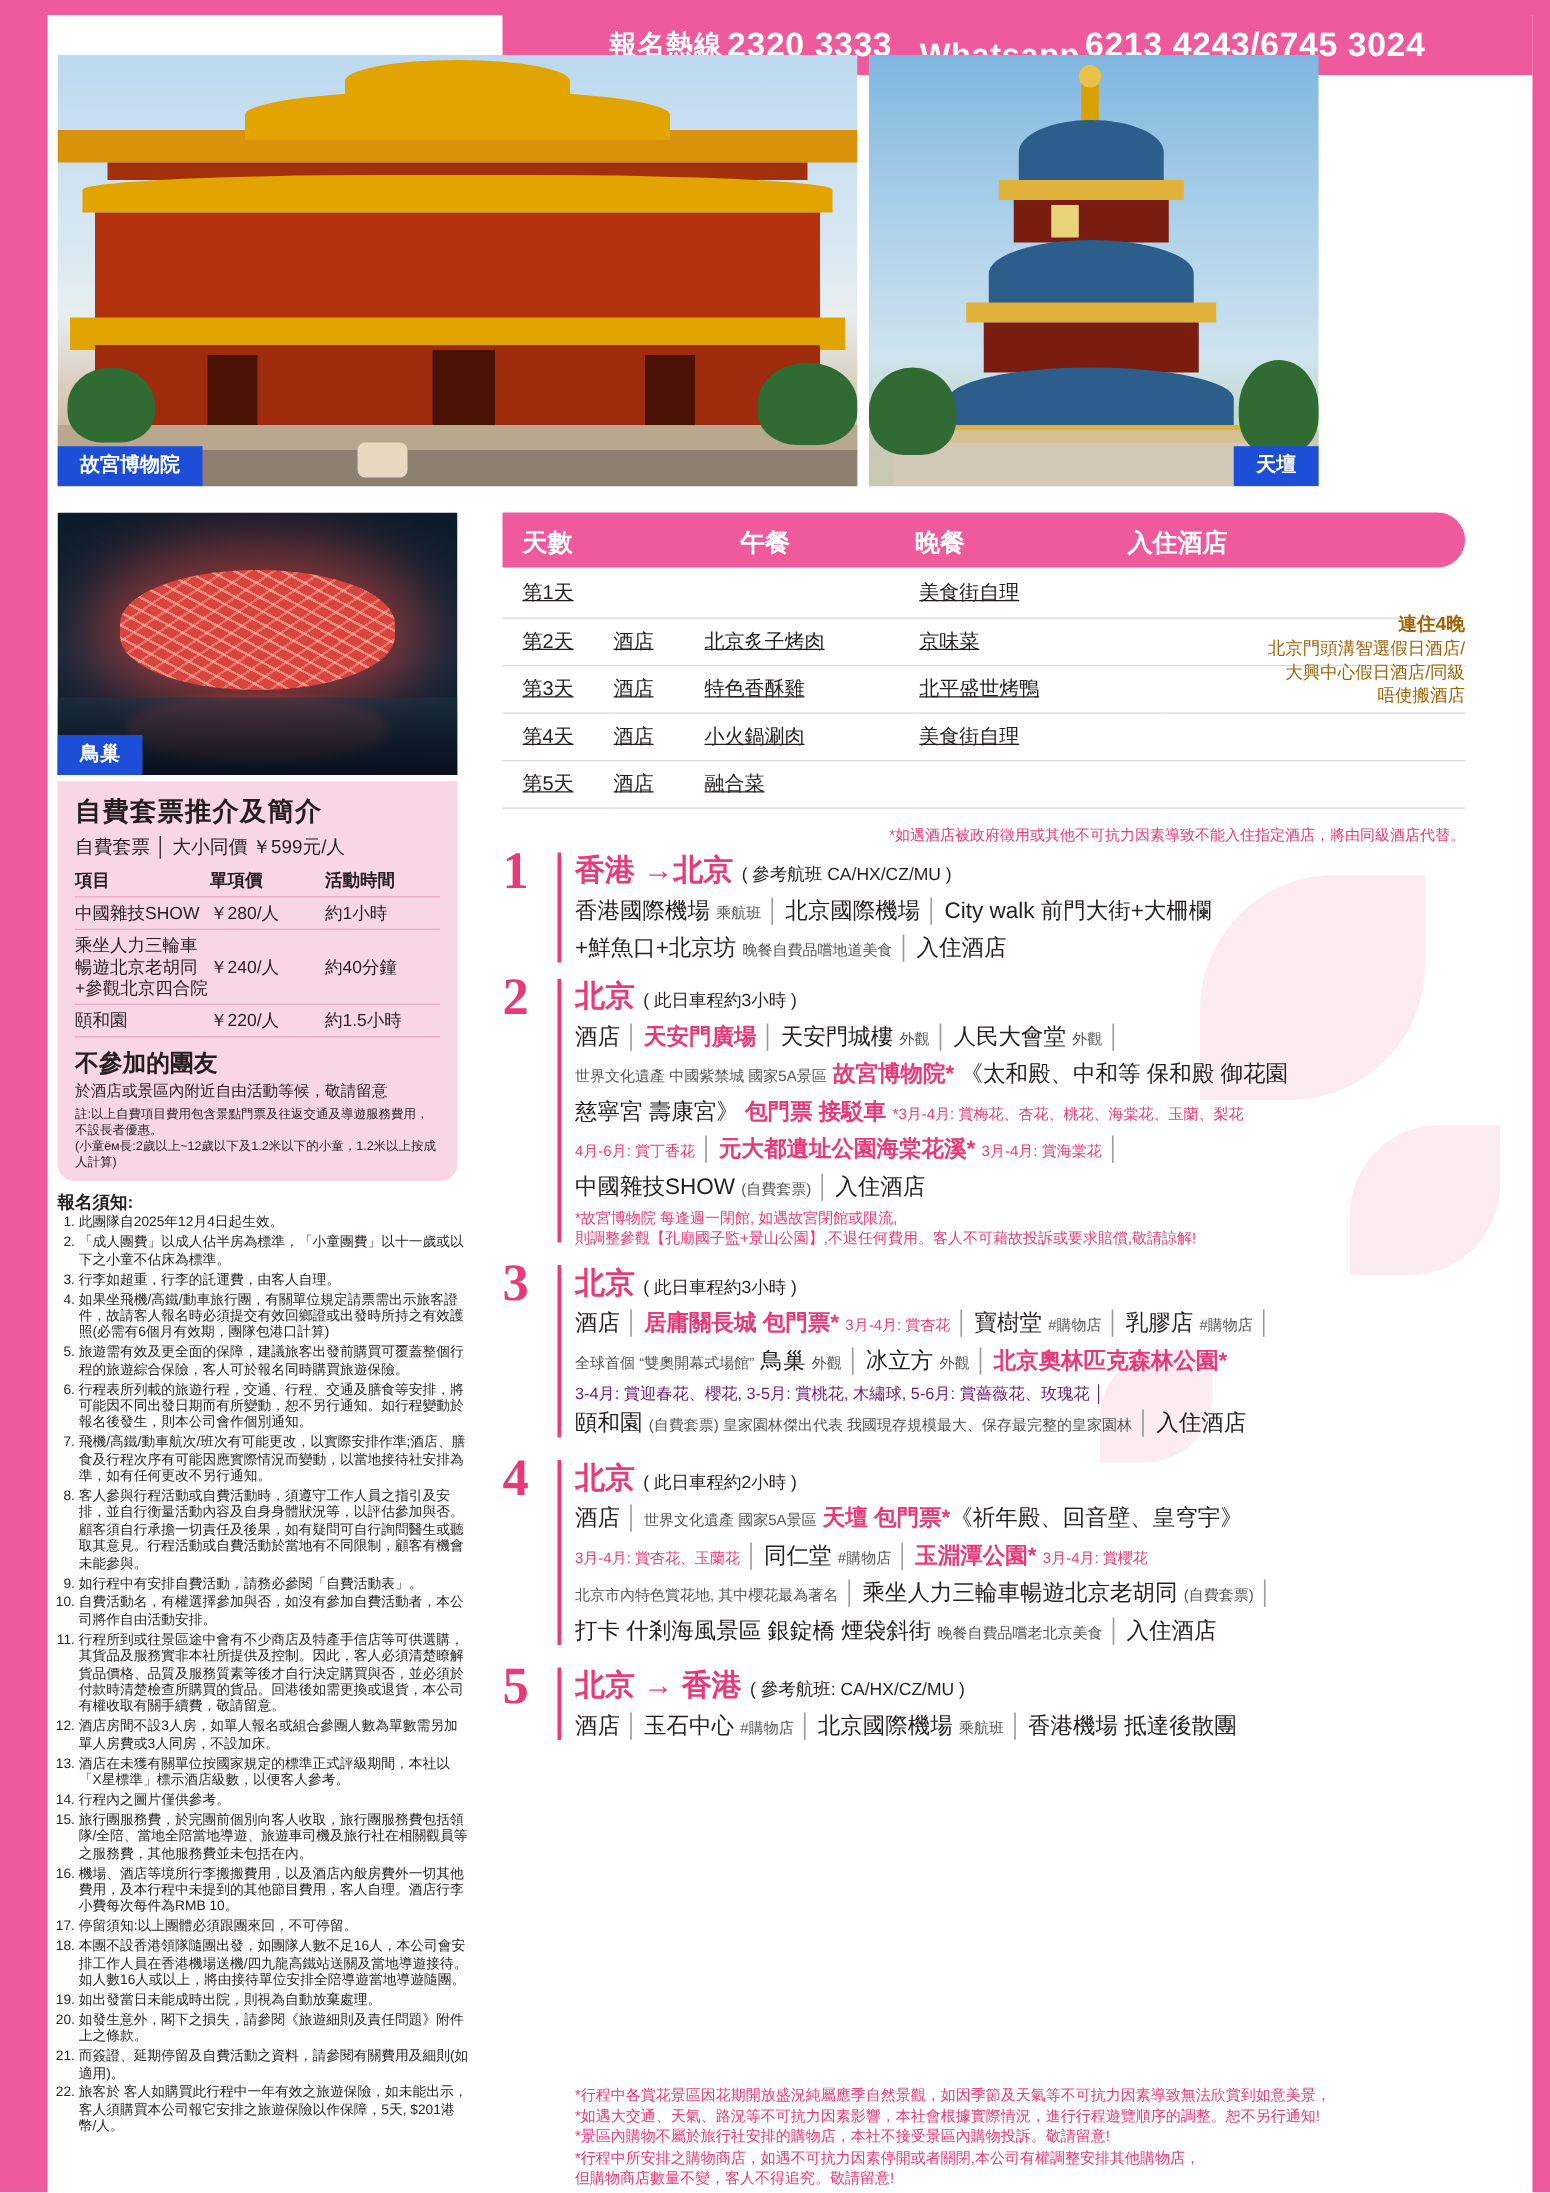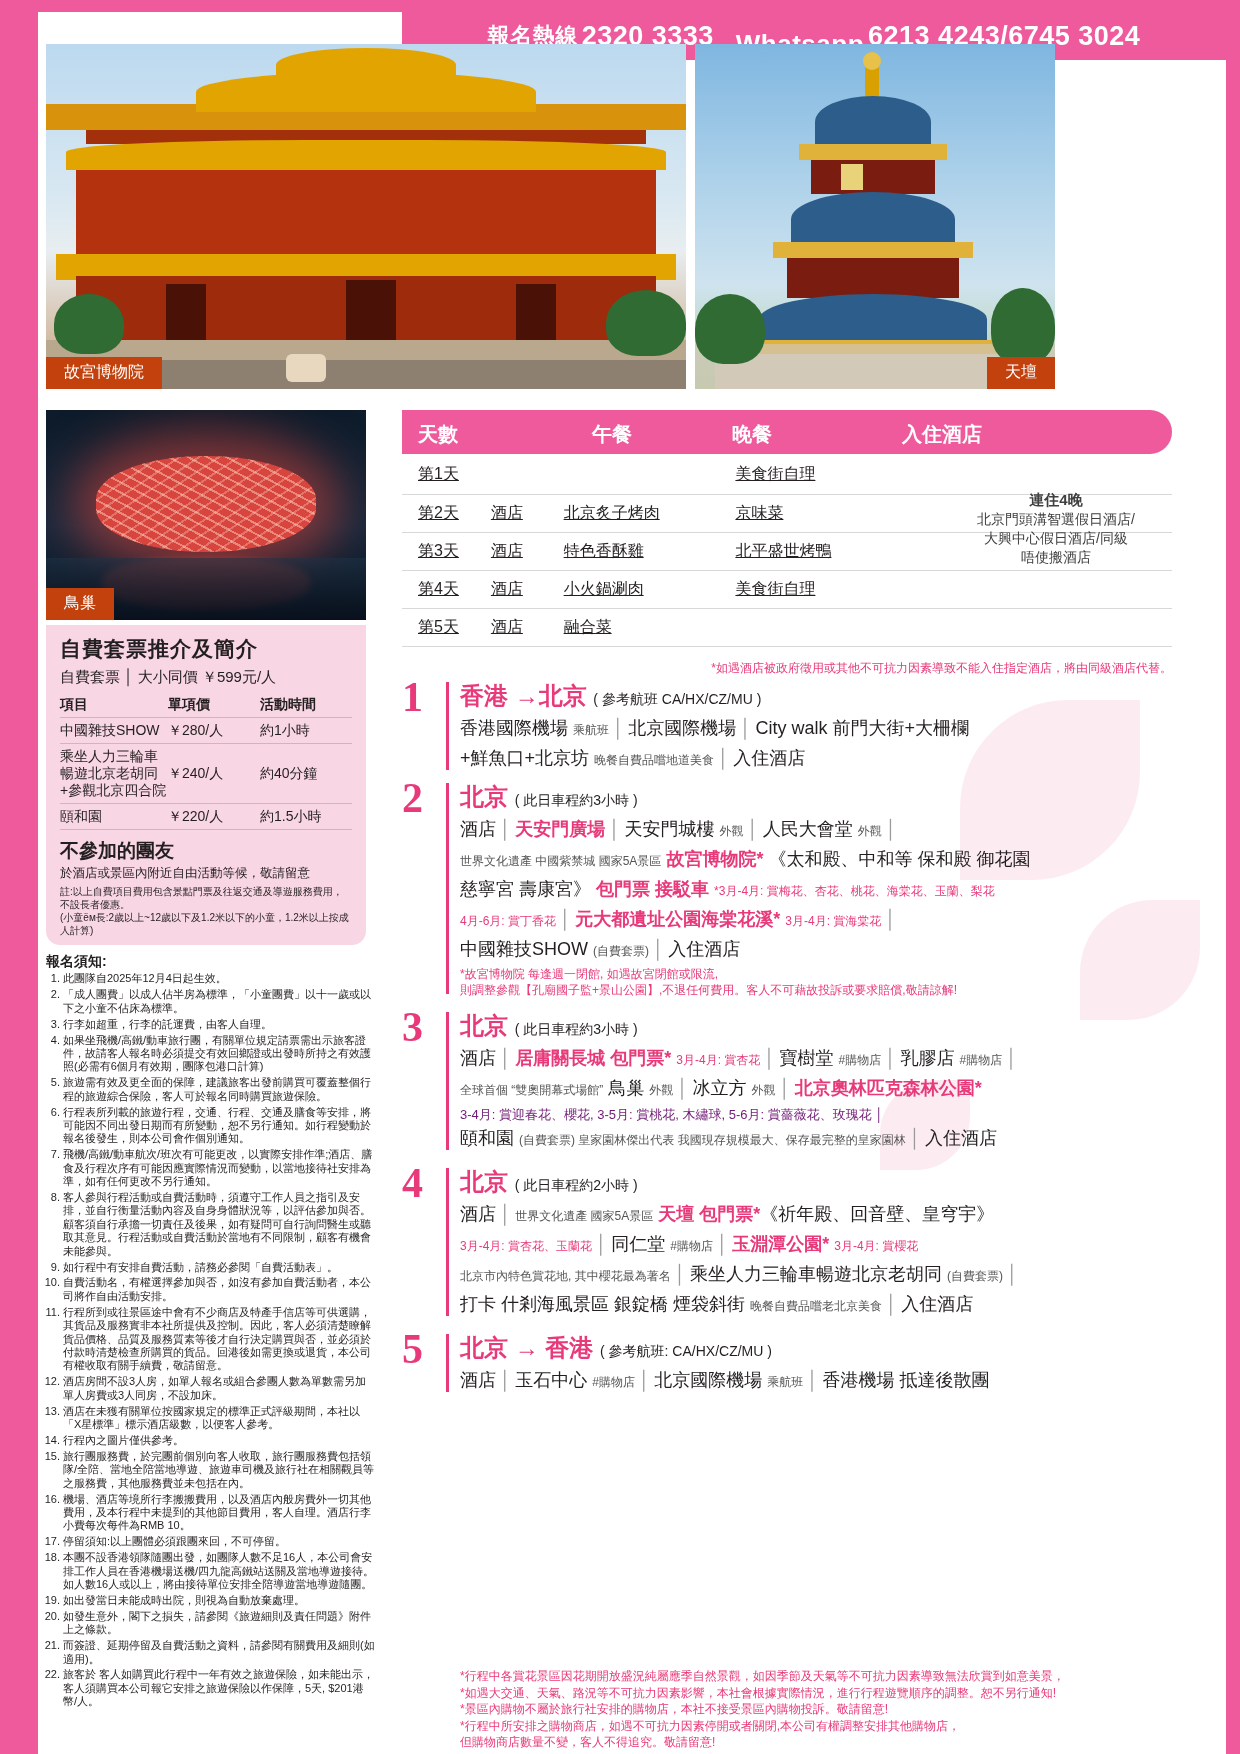--- a/index.html
+++ b/index.html
@@ -25,21 +25,21 @@
     letter-spacing:0.5px;
   }
   .hotline .cn { font-size:22px; font-weight:bold; }
   .hotline .num { font-size:27px; font-weight:bold; margin-left:4px; }
   .hotline .ws { font-size:26px; font-weight:bold; margin-left:22px;margin-top:16px; }
 
   
   .photo { position:absolute; overflow:hidden; }
   .photo .caption {
     position:absolute; left:0; bottom:0;
-    background:#c2410c; color:#ffffff; font-size:16px; font-weight:normal;
+    background:#1d4ed8; color:#ffffff; font-size:16px; font-weight:bold;
     padding:5px 18px 6px 18px;
   }
   #photo-gugong { left:46px; top:44px; width:640px; height:345px; border-radius:0 0 0 0; }
   #photo-tiantan { left:695px; top:44px; width:360px; height:345px; }
   #photo-niaochao { left:46px; top:410px; width:320px; height:210px; }
 
   
   .sky-a { position:absolute; inset:0; background:linear-gradient(#bcd9ef 0%, #d9e8f2 45%, #e8eef0 60%, #c8a07a 100%); }
   .sky-b { position:absolute; inset:0; background:linear-gradient(#7fb6e0 0%, #aed2ea 40%, #cfe3ef 70%, #b4cfa0 100%); }
   .sky-c { position:absolute; inset:0; background:linear-gradient(#0d1b2a 0%, #16283c 55%, #0a1320 100%); }
@@ -59,22 +59,22 @@
   .meal-head span { position:absolute; top:11px; font-size:20px; font-weight:bold; }
   .meal-table { position:absolute; left:402px; top:456px; width:770px; font-size:16px; }
   .meal-table table { border-collapse:collapse; width:770px; }
   .meal-table td { border-bottom:1px solid #d8d8d8; height:38px; padding:0 4px; vertical-align:middle;text-decoration:underline; }
   .meal-table td.day { width:84px; padding-left:16px; }
   .meal-table td.br  { width:72px; }
   .meal-table td.lu  { width:170px; }
   .meal-table td.di  { width:196px; }
   .meal-table td.ho  { width:240px; }
   .hotel-note {
-    position:absolute; left:940px; top:490px; width:232px; text-align:center;
-    font-size:14px; line-height:19px; color:#404040;
+    position:absolute; left:940px; top:490px; width:232px; text-align:right;
+    font-size:14px; line-height:19px; color:#a16207;
   }
   .hotel-note b { font-size:15px; }
   .meal-foot {
     position:absolute; left:402px; top:660px; width:770px;
     text-align:right; font-size:12px; color:#e8397a;
   }
 
   
   .pinkbox {
     position:absolute; left:46px; top:625px; width:320px; height:320px;

